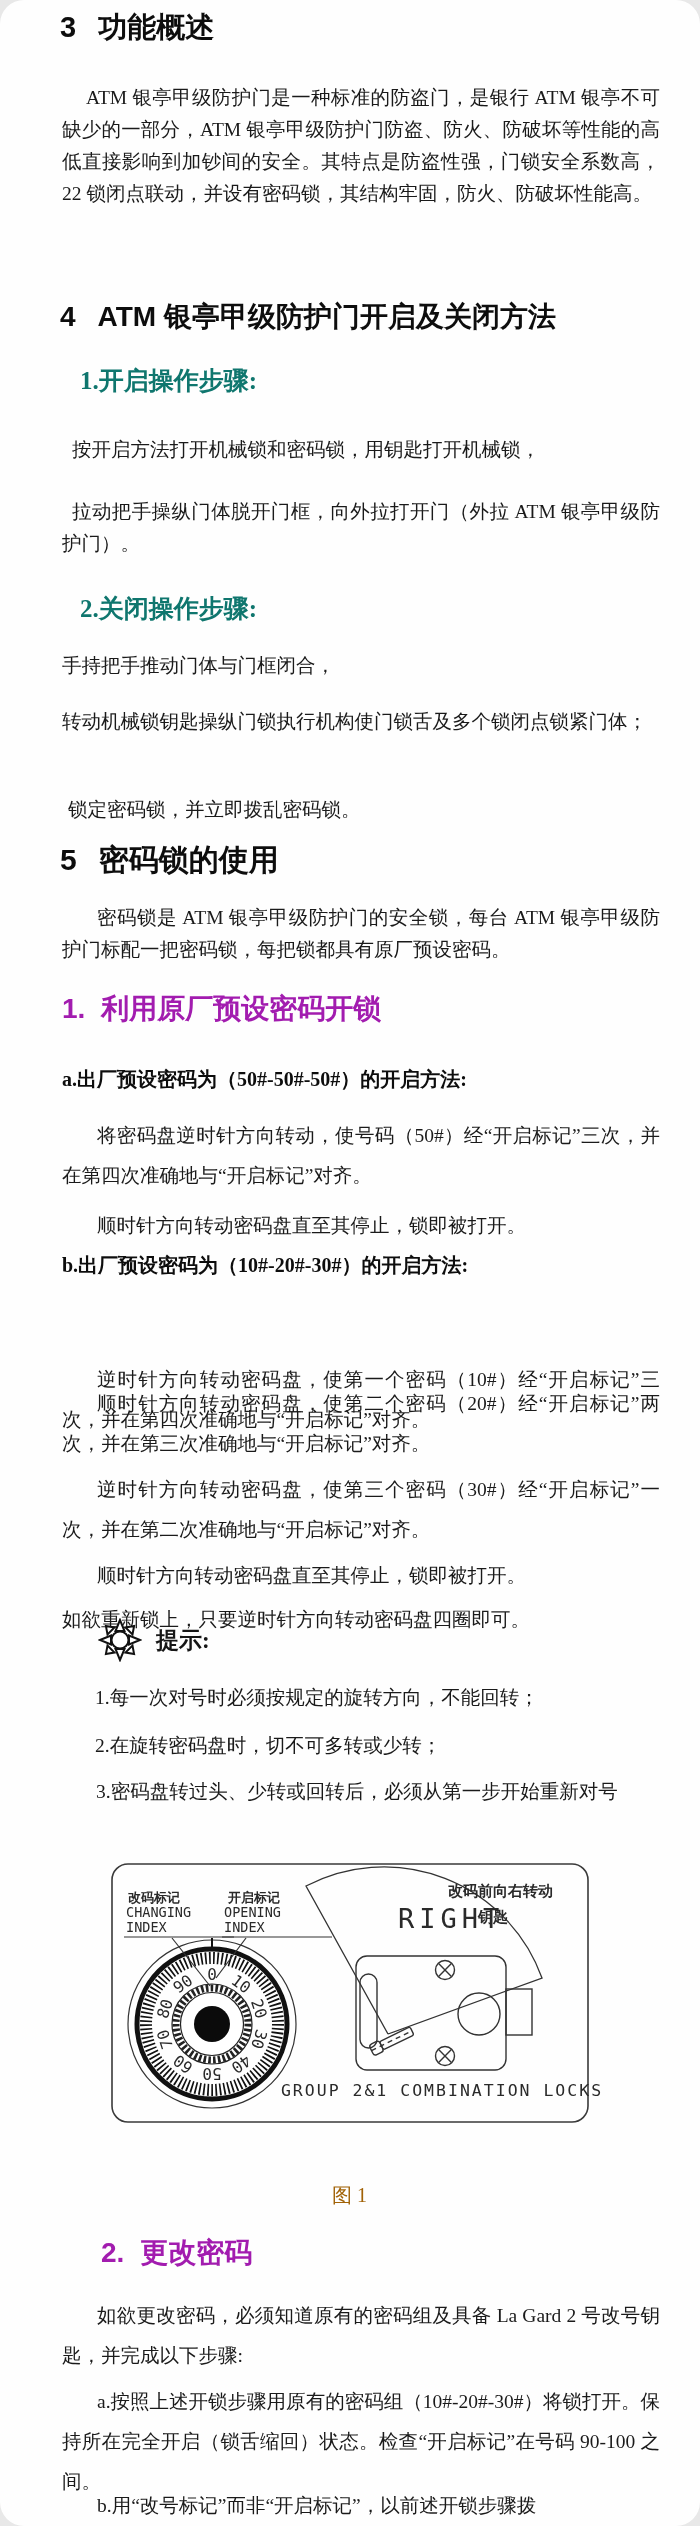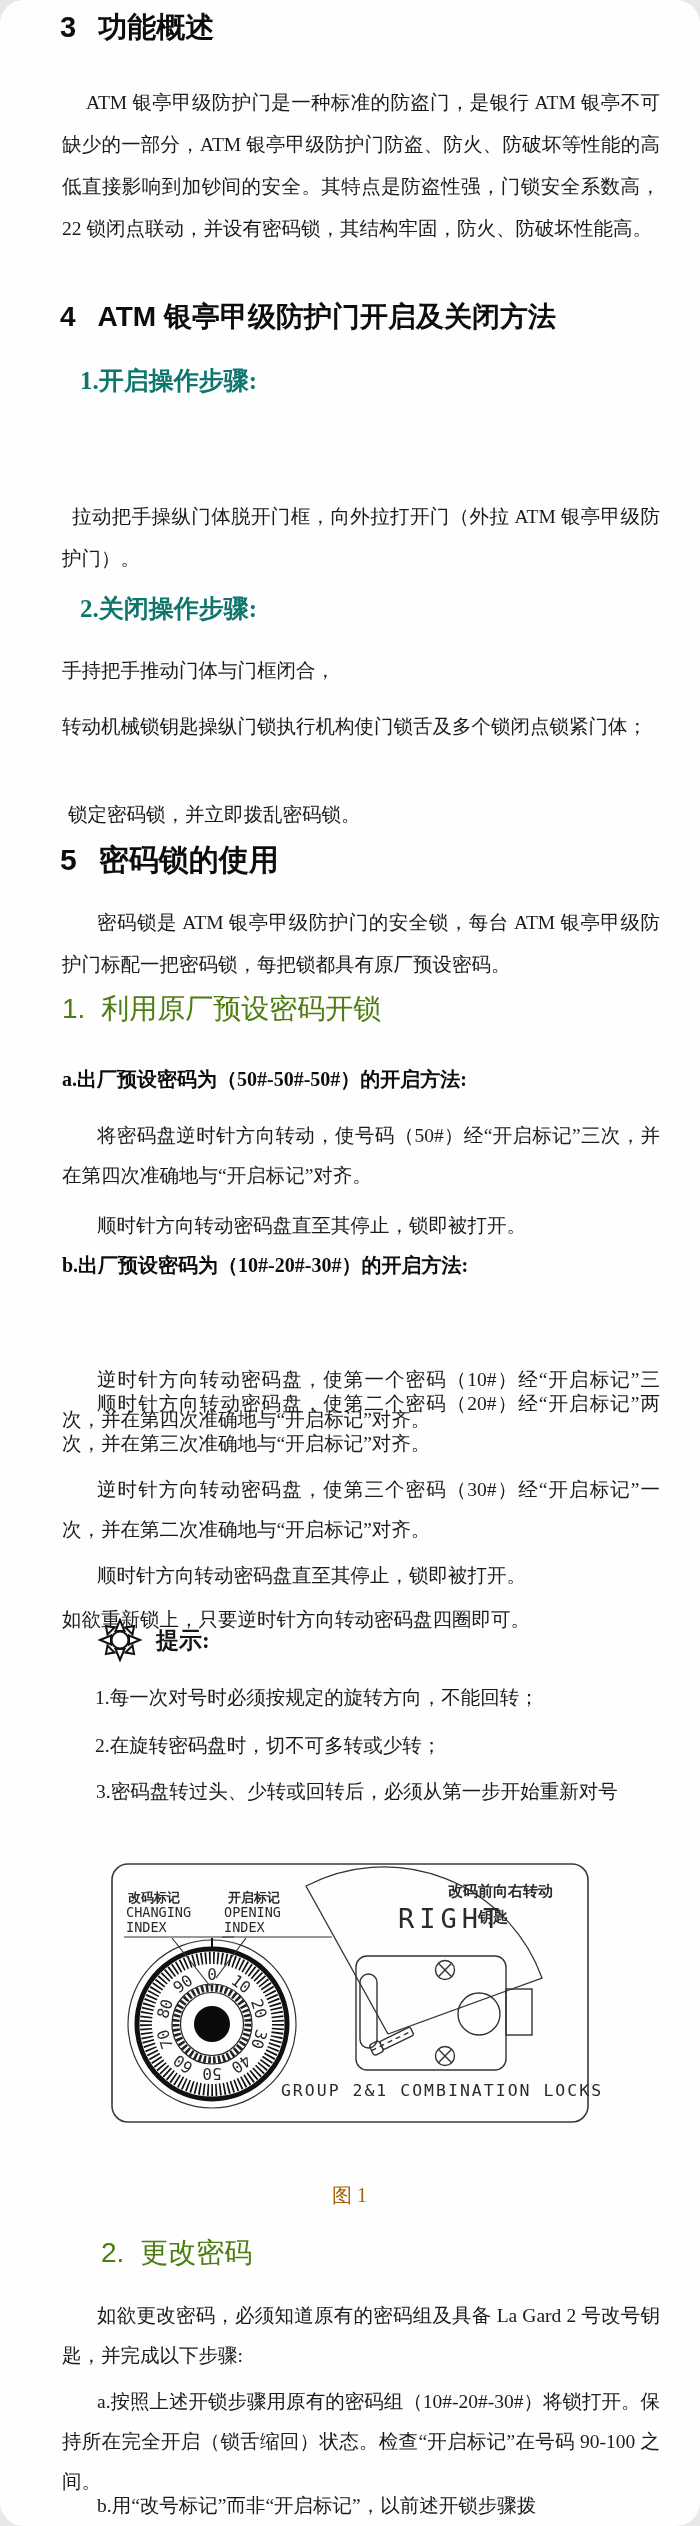--- a/index.html
+++ b/index.html
@@ -7,24 +7,24 @@
     position:relative;width:700px;height:2526px;margin:0 auto;
     background:#fefefe;overflow:hidden;
     font-family:"Liberation Serif","DejaVu Serif",serif;
     color:#161616;
     border-radius:24px;
   }
   .abs{position:absolute;}
   .h1{font-family:"Liberation Sans","DejaVu Sans",sans-serif;font-weight:bold;font-size:29px;color:#0d0d0d;white-space:nowrap;}
   .h1 .num{display:inline-block;margin-right:22px;}
   .h2{font-family:"Liberation Serif","DejaVu Serif",serif;font-weight:bold;font-size:25px;color:#0f766e;white-space:nowrap;}
-  .h2big{font-family:"Liberation Sans","DejaVu Sans",sans-serif;font-weight:normal;font-size:28px;color:#4d7c0f;white-space:nowrap;}
+  .h2big{font-family:"Liberation Sans","DejaVu Sans",sans-serif;font-weight:bold;font-size:28px;color:#a21caf;white-space:nowrap;}
   .h2big .num{display:inline-block;margin-right:16px;}
   .body{
-    width:598px;font-size:19.5px;line-height:42px;text-align:justify;color:#1a1a1a;
+    width:598px;font-size:19.5px;line-height:32px;text-align:justify;color:#1a1a1a;
   }
   .body.tight{line-height:40px;}
   .bold-line{font-size:20px;font-weight:bold;white-space:nowrap;color:#0d0d0d;}
   .tip-head{display:flex;align-items:center;gap:14px;font-weight:bold;font-size:23px;}
   .sun{width:44px;height:44px;}
   .fig-caption{font-size:20px;color:#a16207;white-space:nowrap;}
   .figure-svg text{fill:#2a2a2a;}
   .cad{font-family:"DejaVu Sans Mono","Liberation Mono",monospace;}
   .cjk-small{font-family:"Liberation Serif",serif;font-weight:bold;}
 </style>
@@ -32,20 +32,21 @@
 <body>
 
 <div class="page">
 
   <div class="abs h1" style="top:8px;left:60px;"><span class="num">3</span><span>功能概述</span></div>
   <div class="abs body" style="top:82px;left:62px;text-indent:24px;">ATM 银亭甲级防护门是一种标准的防盗门，是银行 ATM 银亭不可缺少的一部分，ATM 银亭甲级防护门防盗、防火、防破坏等性能的高低直接影响到加钞间的安全。其特点是防盗性强，门锁安全系数高，22 锁闭点联动，并设有密码锁，其结构牢固，防火、防破坏性能高。</div>
 
   <div class="abs h1" style="top:298px;left:60px;font-size:28px;"><span class="num">4</span><span>ATM 银亭甲级防护门开启及关闭方法</span></div>
 
   <div class="abs h2" style="top:364px;left:80px;"><span>1.</span><span>开启操作步骤:</span></div>
+  <div class="abs body" style="top:434px;left:72px;width:588px;">按开启方法打开机械锁和密码锁，用钥匙打开机械锁，</div>
   <div class="abs body" style="top:496px;left:62px;text-indent:10px;">拉动把手操纵门体脱开门框，向外拉打开门（外拉 ATM 银亭甲级防护门）。</div>
 
   <div class="abs h2" style="top:592px;left:80px;"><span>2.</span><span>关闭操作步骤:</span></div>
   <div class="abs body" style="top:706px;left:62px;">转动机械锁钥匙操纵门锁执行机构使门锁舌及多个锁闭点锁紧门体；</div>
   <div class="abs body" style="top:650px;left:62px;">手持把手推动门体与门框闭合，</div>
   <div class="abs body" style="top:794px;left:68px;">锁定密码锁，并立即拨乱密码锁。</div>
 
   <div class="abs h1" style="top:840px;left:60px;font-size:30px;"><span class="num">5</span><span>密码锁的使用</span></div>
   <div class="abs body" style="top:902px;left:62px;text-indent:35px;">密码锁是 ATM 银亭甲级防护门的安全锁，每台 ATM 银亭甲级防护门标配一把密码锁，每把锁都具有原厂预设密码。</div>
 

